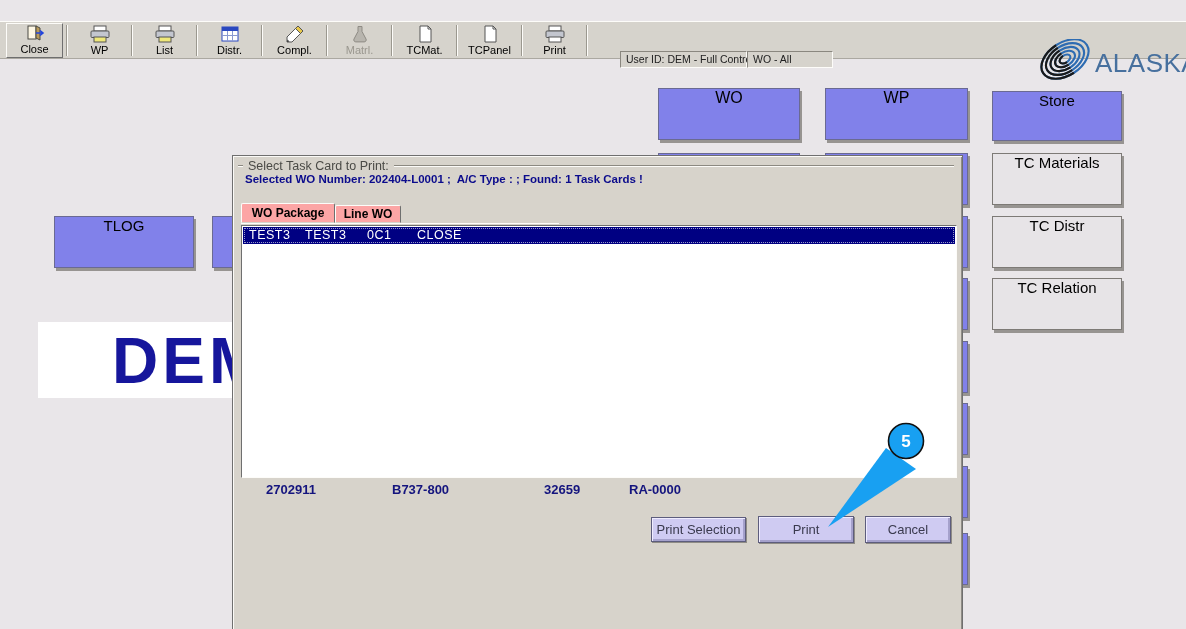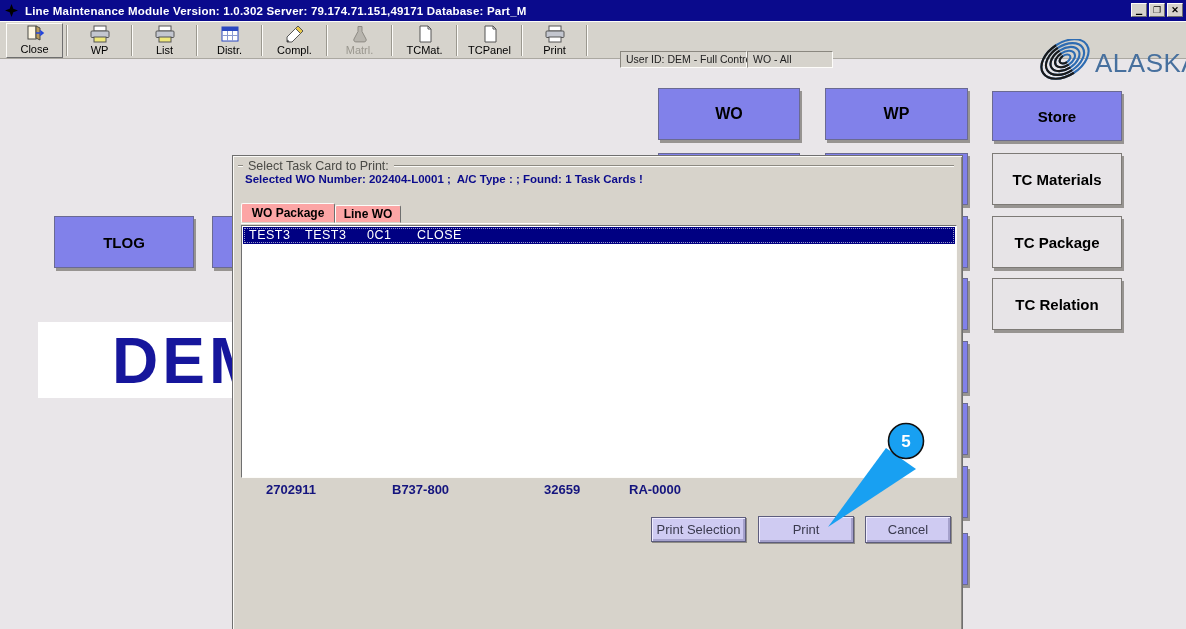--- a/index.html
+++ b/index.html
@@ -33,22 +33,22 @@
   .tb-btn.disabled { color:#9a978f; }
   .tb-sep { width:2px; margin:2px 3px; border-left:1px solid #9b988f; border-right:1px solid #fdfcf9; }
   .statusboxes { position:absolute; left:620px; top:29px; display:flex; }
   .sbox { height:17px; background:#d6d3cc; border:1px solid;
     border-color:#8a877f #fdfcf9 #fdfcf9 #8a877f; font-size:10.5px; color:#222;
     line-height:15px; padding:0 5px; white-space:nowrap; }
   .sbox.one { width:127px; }
   .sbox.two { width:86px; }
   .logo { position:absolute; left:1032px; top:17px; width:170px; height:42px; }
   
-  .btn { position:absolute; display:flex; align-items:center; justify-content:center;
-    font-weight:bold; color:#000; border:1px solid #6a6a92;
+  .btn { position:absolute; display:flex; justify-content:center;
+    font-weight:normal; color:#000; border:1px solid #6a6a92;
     box-shadow:2px 3px 0 rgba(130,127,122,.8); cursor:default; }
   .btn-p { background:#8181ea; }
   .btn-g { background:#e7e4e7; border-color:#7d7a76; }
   .fs15 { font-size:15px; } .fs16 { font-size:16px; }
   
   .demo-strip { position:absolute; left:38px; top:322px; width:612px; height:76px;
     background:#fff; overflow:hidden; }
   .demo-strip span { position:absolute; left:74px; top:2px; font-size:64px; font-weight:bold;
     color:#16169c; letter-spacing:4px; }
   
@@ -85,31 +85,20 @@
   .b-pr { left:525px; width:96px; }
   .b-ca { left:632px; width:86px; }
   
   .callout { position:absolute; left:0; top:0; z-index:60; pointer-events:none; }
 </style>
 </head>
 <body>
 
 <div class="screen">
 
-  <div class="titlebar">
-    <svg class="app-icon" viewBox="0 0 14 14">
-      <path d="M6.5 0 L8.3 4.7 L13 6.5 L8.3 8.3 L6.5 13 L4.7 8.3 L0 6.5 L4.7 4.7 Z" fill="#000"></path>
-    </svg>
-    <span class="title-text">Line Maintenance Module  Version: 1.0.302 Server: 79.174.71.151,49171 Database: Part_M</span>
-    <div class="winbtns">
-      <div class="winbtn wb-min"></div>
-      <div class="winbtn wb-rest"></div>
-      <div class="winbtn wb-close"></div>
-    </div>
-  </div>
 
   <div class="toolbar">
     <div class="tb-inner">
       <div class="tb-btn framed">
         <svg width="22" height="18" viewBox="0 0 22 18">
           <rect x="4" y="2" width="8" height="13" fill="#fdf6e3" stroke="#4a4a44"></rect>
           <path d="M12 2 L16 4 V16 L12 14 Z" fill="#b99a5a" stroke="#4a4a44"></path>
           <path d="M12 9 h6 M16 6.5 l3 2.5 -3 2.5" stroke="#2244dd" fill="none" stroke-width="1.6"></path>
         </svg>
         <span>Close</span>
@@ -223,21 +212,21 @@
       <span>WP</span>
     </div>
   <div class="btn btn-p fs15" style="left:992px;top:91px;width:130px;height:50px;">
       <span>Store</span>
     </div>
 
   <div class="btn btn-g fs15" style="left:992px;top:153px;width:130px;height:52px;">
       <span>TC Materials</span>
     </div>
   <div class="btn btn-g fs15" style="left:992px;top:216px;width:130px;height:52px;">
-      <span>TC Package</span>
+      <span>TC Distr</span>
     </div>
   <div class="btn btn-g fs15" style="left:992px;top:278px;width:130px;height:52px;">
       <span>TC Relation</span>
     </div>
 
   <div class="btn btn-p fs15" style="left:54px;top:216px;width:140px;height:52px;">
       <span>TLOG</span>
     </div>
   <div class="btn btn-p" style="left:212px;top:216px;width:140px;height:52px;"></div>
 

